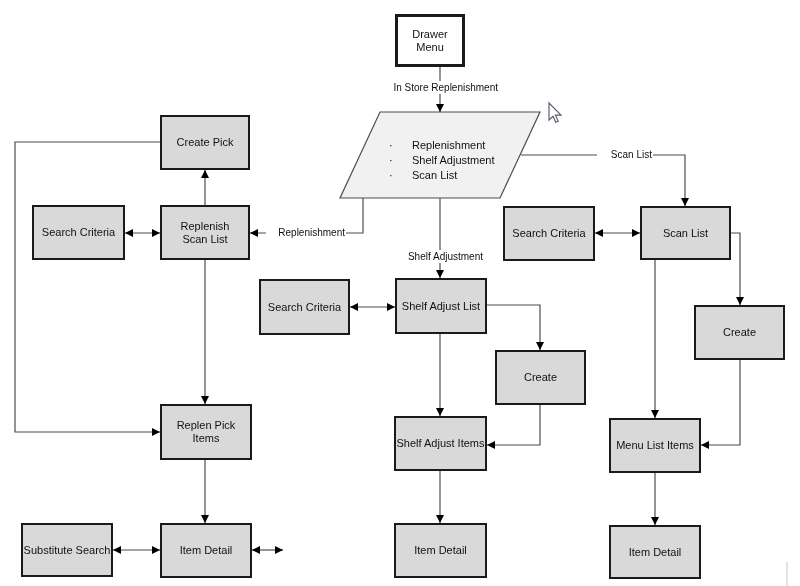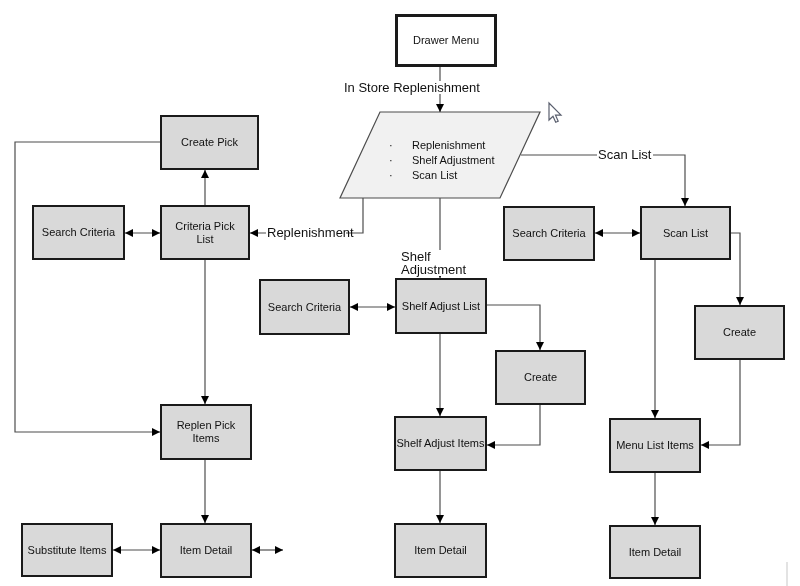--- a/index.html
+++ b/index.html
@@ -10,21 +10,21 @@
   svg.wires{position:absolute;left:0;top:0;width:800px;height:586px;}
   .node{
     position:absolute;box-sizing:border-box;
     background:#d9d9d9;border:2px solid #1a1a1a;
     display:flex;align-items:center;justify-content:center;text-align:center;
     font-size:11px;line-height:13px;color:#111;z-index:3;
   }
   .node.white{background:#ffffff;border-width:3px;}
   .elabel{
     position:absolute;z-index:4;background:#ffffff;
-    font-size:13px;line-height:13px;color:#111;text-align:left;padding:0 1px;
+    font-size:10px;line-height:13px;color:#111;text-align:right;padding:0 1px;
   }
   .menu-list{position:absolute;left:386px;top:137px;z-index:4;font-size:11px;color:#111;}
   .mrow{display:flex;align-items:center;height:15px;}
   .mdot{width:26px;padding-left:3px;box-sizing:border-box;}
   .corner-strip{position:absolute;left:786px;top:562px;width:2px;height:24px;background:#e3e3e3;z-index:2;}
 </style>
 </head>
 <body>
 
 <div id="stage">
@@ -61,34 +61,34 @@
       <path d="M595,233 L640,233" marker-start="url(#ahr)" marker-end="url(#ah)"></path>
       <path d="M731,233 L740,233 L740,305" marker-end="url(#ah)"></path>
       <path d="M655,260 L655,418" marker-end="url(#ah)"></path>
       <path d="M740,360 L740,445 L701,445" marker-end="url(#ah)"></path>
       <path d="M655,473 L655,525" marker-end="url(#ah)"></path>
     </g>
 
     <path d="M549,103 L549,120 L553,116.2 L555.7,122.3 L558.2,121.2 L555.5,115.2 L561,115.2 Z" fill="#ffffff" stroke="#5a5f6e" stroke-width="1.2"></path>
   </svg>
 
-  <div class="node white" style="left:395px;top:14px;width:102px;height:53px;">
+  <div class="node white" style="left:395px;top:14px;width:70px;height:53px;">
       <span>Drawer Menu</span>
     </div>
 
-  <div class="node" style="left:160px;top:115px;width:99px;height:55px;">
+  <div class="node" style="left:160px;top:115px;width:90px;height:55px;">
       <span>Create Pick</span>
     </div>
 
   <div class="node" style="left:32px;top:205px;width:93px;height:55px;">
       <span>Search Criteria</span>
     </div>
 
   <div class="node" style="left:160px;top:205px;width:90px;height:55px;">
-      <span style="width:62px;">Criteria Pick List</span>
+      <span style="width:62px;">Replenish Scan List</span>
     </div>
 
   <div class="node" style="left:259px;top:279px;width:91px;height:56px;">
       <span>Search Criteria</span>
     </div>
 
   <div class="node" style="left:395px;top:278px;width:92px;height:56px;text-align:center;">
       <span>Shelf Adjust List</span>
     </div>
 
@@ -114,21 +114,21 @@
 
   <div class="node" style="left:160px;top:404px;width:92px;height:56px;">
       <span>Replen Pick Items</span>
     </div>
 
   <div class="node" style="left:609px;top:418px;width:92px;height:55px;">
       <span>Menu List Items</span>
     </div>
 
   <div class="node" style="left:21px;top:523px;width:92px;height:54px;">
-      <span>Substitute Items</span>
+      <span>Substitute Search</span>
     </div>
 
   <div class="node" style="left:160px;top:523px;width:92px;height:55px;">
       <span>Item Detail</span>
     </div>
 
 
   <div class="node" style="left:394px;top:523px;width:93px;height:55px;">
       <span>Item Detail</span>
     </div>

